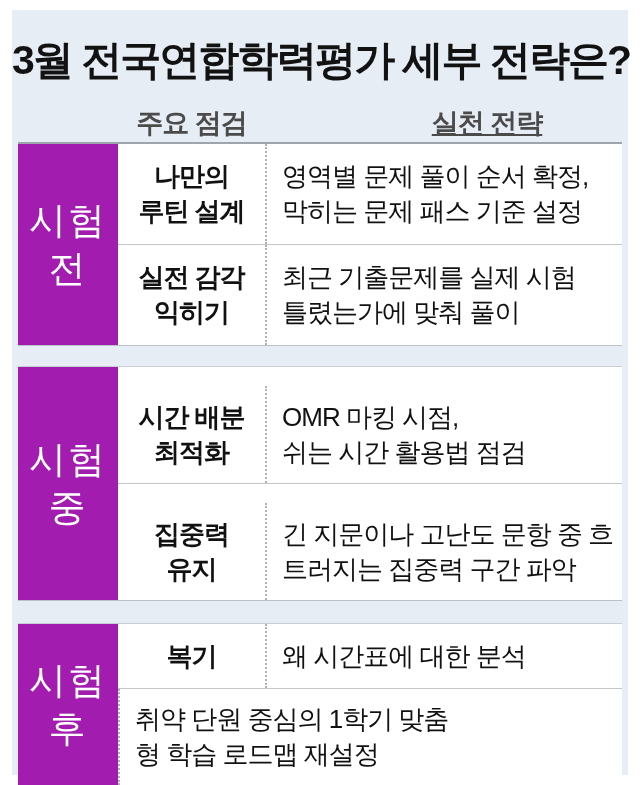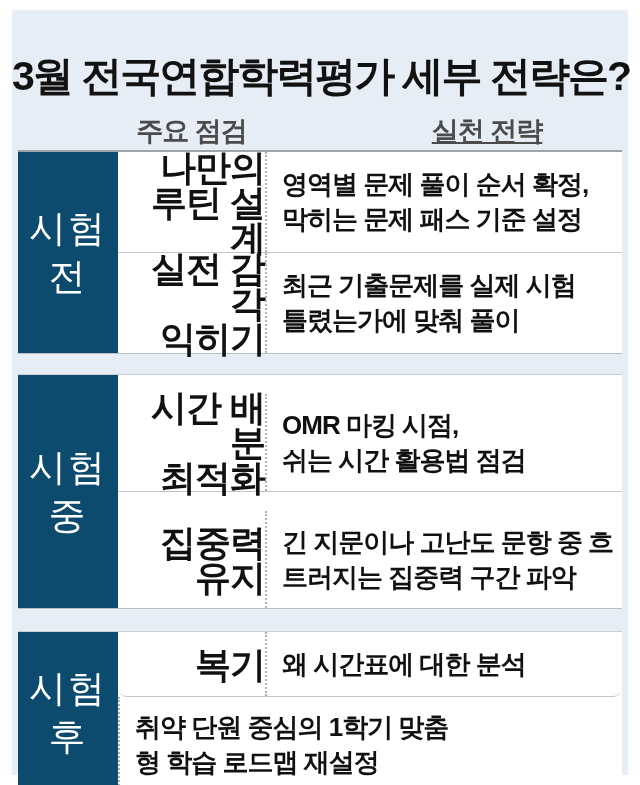--- a/index.html
+++ b/index.html
@@ -14,33 +14,33 @@
   .card {
     position: absolute;
     left: 12px;
     top: 10px;
     width: 616px;
     height: 765px;
     background: #e6edf4;
   }
   .title {
     margin: 0;
-    padding-top: 42px;
+    padding-top: 26px;
     text-align: center;
     font-size: 41px;
     font-weight: 800;
     letter-spacing: -2px;
     color: #121212;
     line-height: 1.2;
     white-space: nowrap;
   }
   .col-headers {
     position: relative;
     height: 32px;
-    margin-top: 12px;
+    margin-top: 20px;
   }
   .col-header {
     position: absolute;
     top: 0;
     font-size: 27px;
     font-weight: 800;
     letter-spacing: -1px;
     color: #4b4b4b;
     text-align: center;
   }
@@ -53,21 +53,21 @@
     display: flex;
     background: #ffffff;
     border-bottom: 1px solid #b9c0c6;
   }
   .section.first  { border-top: 2px solid #9fa6ab; }
   .section.mid    { border-top: 1px solid #c9cfd4; margin-top: 20px; }
   .section.last   { border-top: 1px solid #c9cfd4; margin-top: 22px; border-bottom: 3px solid #9aa1a7; }
   .phase {
     width: 100px;
     flex: 0 0 100px;
-    background: #0c4a6e;
+    background: #a21caf;
     color: #ffffff;
     font-family: "Liberation Serif", serif;
     font-size: 37px;
     line-height: 48px;
     letter-spacing: 2px;
     display: flex;
     align-items: center;
     justify-content: center;
     text-align: center;
     white-space: pre-line;
@@ -78,40 +78,40 @@
     flex-direction: column;
   }
   .row {
     display: flex;
     align-items: center;
   }
   .row.sep { border-bottom: 1px solid #c3c6c9; }
   .row.h100 { height: 100px; }
   .row.h101 { height: 100px; }
   .row.h98  { height: 97px; margin-top: 19px;  }
-  .row.h65  { height: 64px; border-radius: 9px;  }
+  .row.h65  { height: 64px;  }
   .row.h97  { height: 96px;  }
   .cell-check {
     width: 147px;
     flex: 0 0 147px;
-    text-align: right;
-    font-size: 36px;
+    text-align: center;
+    font-size: 26px;
     font-weight: 800;
     letter-spacing: -1px;
     color: #111111;
     line-height: 35px;
     white-space: pre-line;
     align-self: center;
   }
   .cell-strategy {
     flex: 1;
     border-left: 2px dotted #aeb2b5;
     padding: 6px 6px 6px 15px;
     font-size: 26px;
-    font-weight: 700;
+    font-weight: 400;
     letter-spacing: -1px;
     color: #111111;
     line-height: 35px;
     white-space: pre-line;
     align-self: stretch;
     display: flex;
     align-items: center;
   }
 </style>
 </head>

